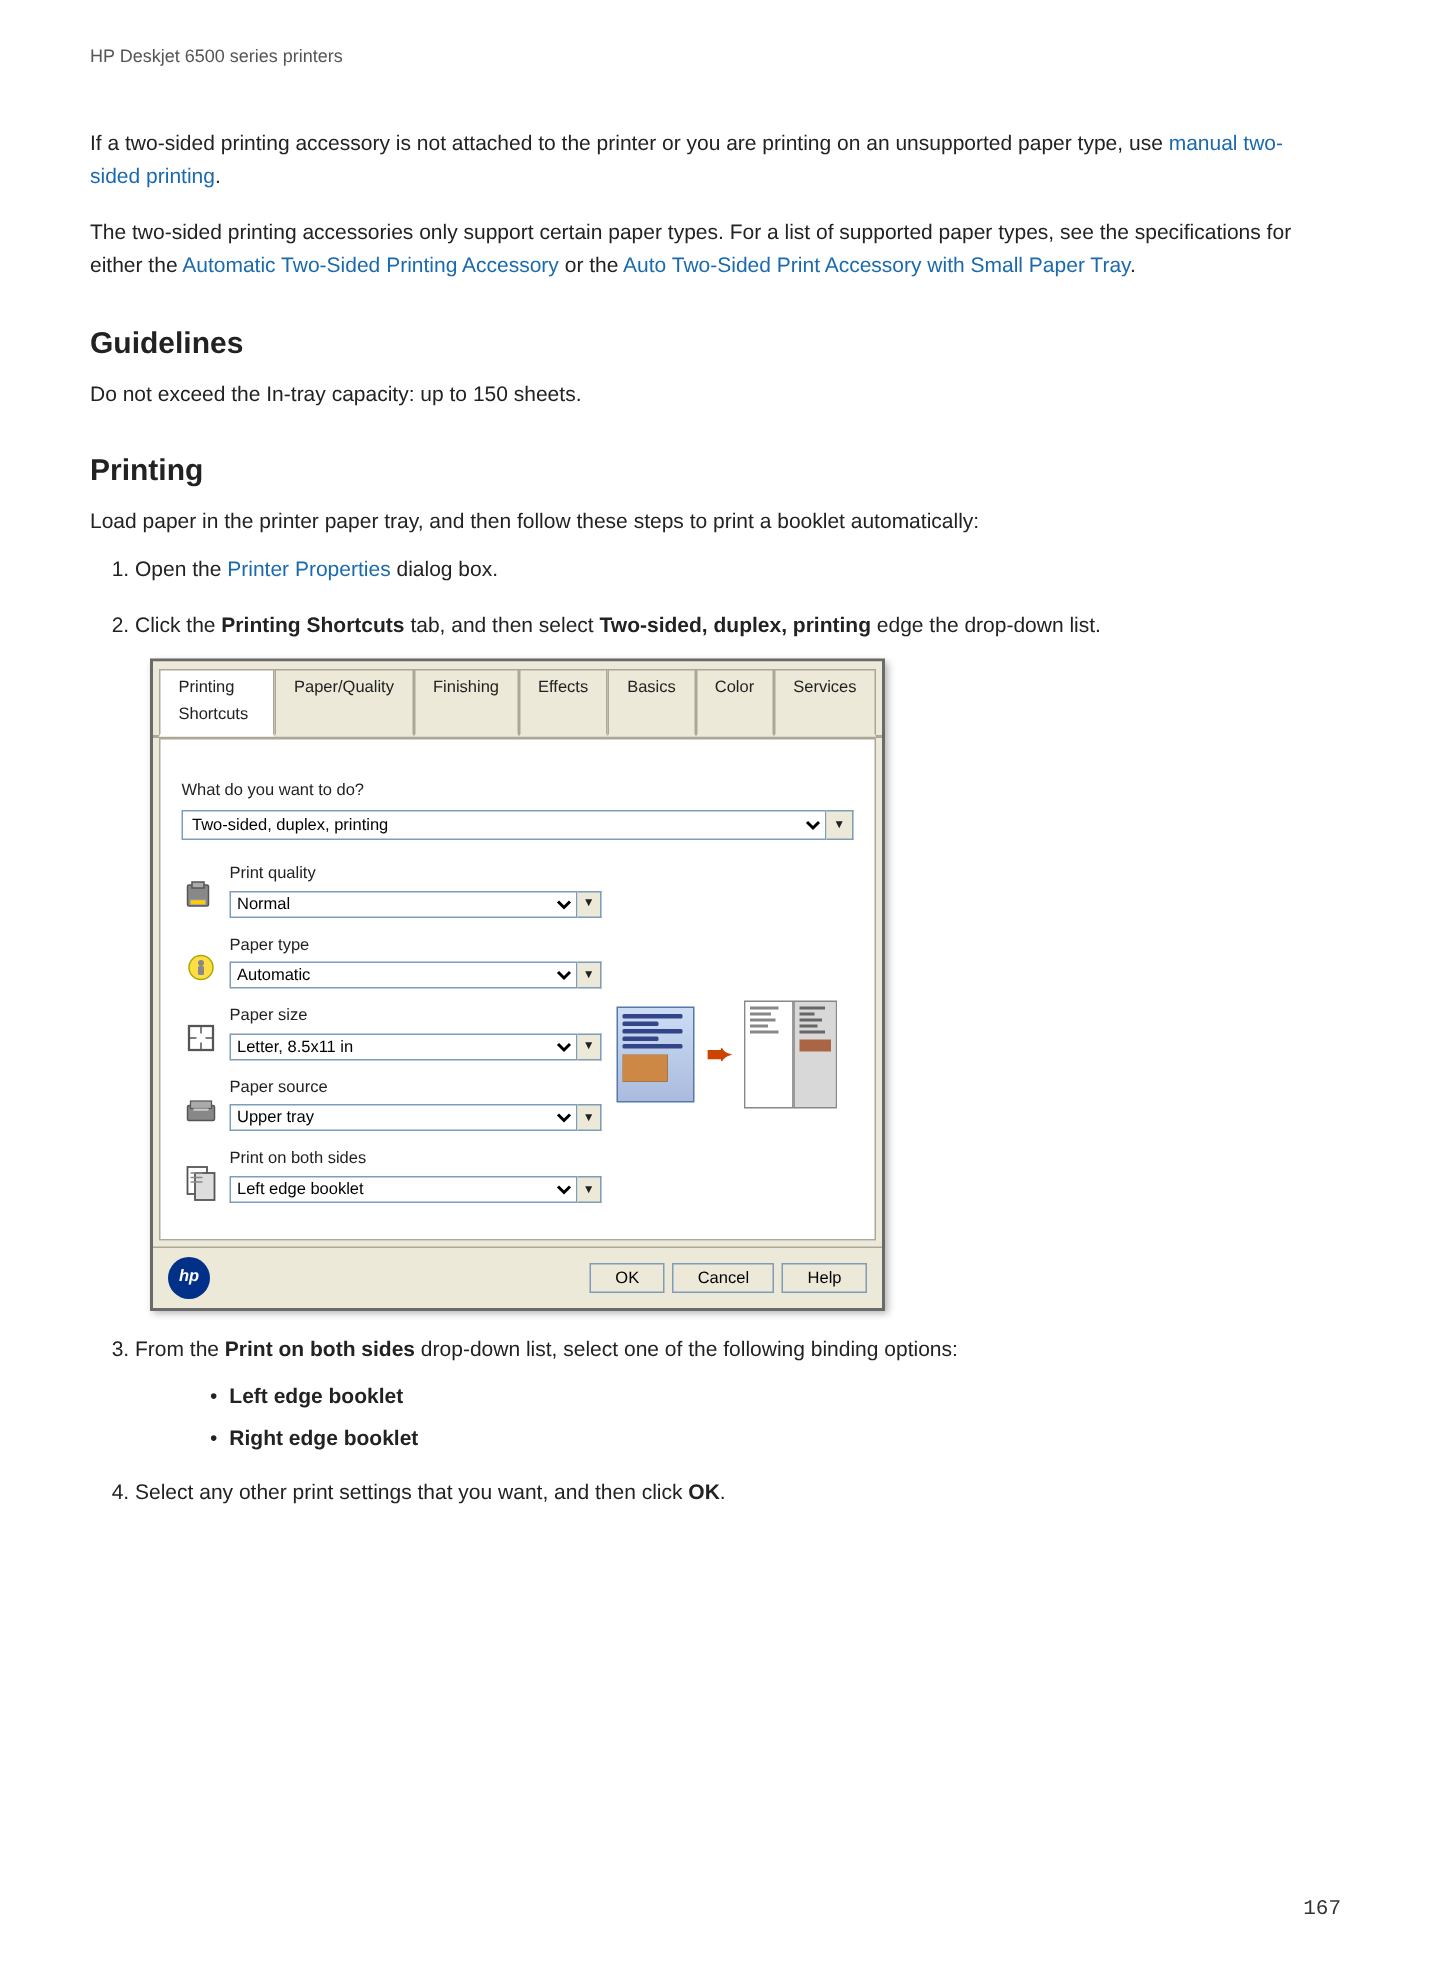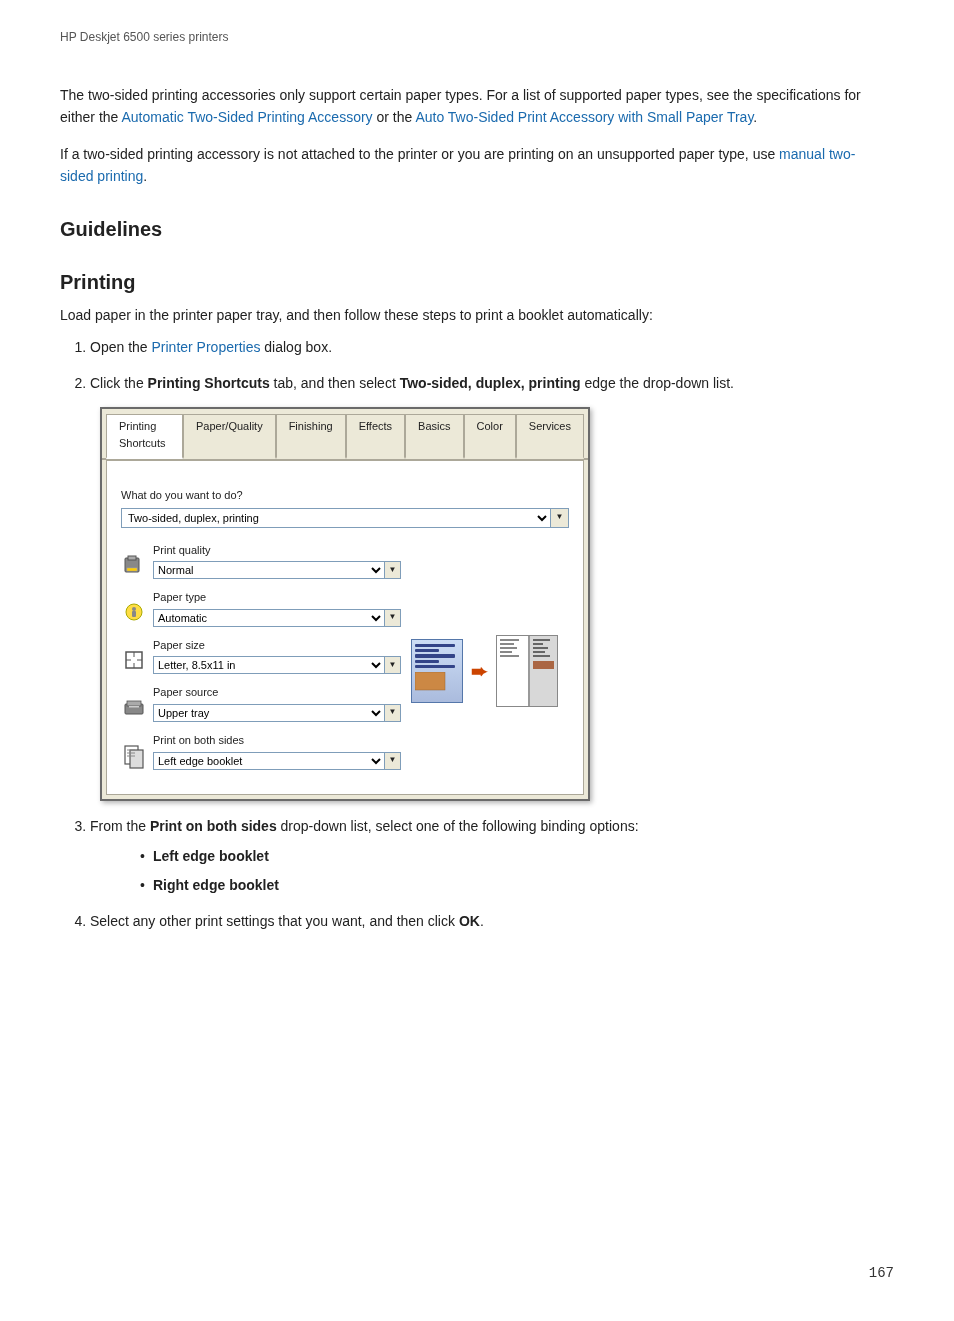--- a/index.html
+++ b/index.html
@@ -251,28 +251,29 @@
 </head>
 <body>
 
 <div class="page-header">
   <span>HP Deskjet 6500 series printers</span>
 </div>
 
 <div class="main-content">
 
   <p class="intro-text">
+    <span>If a two-sided printing accessory is not attached to the printer or you are printing on an unsupported paper type, use </span><a class="link-blue">manual two-sided printing</a><span>.</span>
+  </p>
+
+  <p class="intro-text">
     <span>The two-sided printing accessories only support certain paper types. For a list of supported paper types, see the specifications for either the </span><a class="link-blue">Automatic Two-Sided Printing Accessory</a><span> or the </span><a class="link-blue">Auto Two-Sided Print Accessory with Small Paper Tray</a><span>.</span>
   </p>
 
-  <p class="intro-text">
-    <span>If a two-sided printing accessory is not attached to the printer or you are printing on an unsupported paper type, use </span><a class="link-blue">manual two-sided printing</a><span>.</span>
-  </p>
-
   <h2 class="section-heading">Guidelines</h2>
+  <p class="section-text">Do not exceed the In-tray capacity: up to 150 sheets.</p>
 
   <h2 class="section-heading">Printing</h2>
   <p class="section-text">Load paper in the printer paper tray, and then follow these steps to print a booklet automatically:</p>
 
   <ol class="ordered-list">
     <li>
       <span>Open the </span><a class="link-blue">Printer Properties</a><span> dialog box.</span>
     </li>
     <li>
       <span>Click the </span><span class="bold">Printing Shortcuts</span><span> tab, and then select </span><span class="bold">Two-sided, duplex, printing</span><span> edge the drop-down list.</span>
@@ -423,20 +424,28 @@
                   <div style="height:2px;background:#666;width:70%;"></div>
                   <div style="height:2px;background:#666;width:60%;"></div>
                   <div style="height:2px;background:#666;width:80%;"></div>
                   <div style="height:8px;width:100%;background:#aa6644;margin-top:2px;"></div>
                 </div>
               </div>
             </div>
           </div>
         </div>
 
+        <div class="ps-bottom">
+          <div class="hp-logo">hp</div>
+          <div class="ps-bottom-btns">
+            <button class="ps-btn">OK</button>
+            <button class="ps-btn">Cancel</button>
+            <button class="ps-btn">Help</button>
+          </div>
+        </div>
       </div>
     </li>
 
     <li>
       <span>From the </span><span class="bold">Print on both sides</span><span> drop-down list, select one of the following binding options:</span>
       <ul class="bullet-list">
         <li><span class="bold">Left edge booklet</span></li>
         <li><span class="bold">Right edge booklet</span></li>
       </ul>
     </li>

